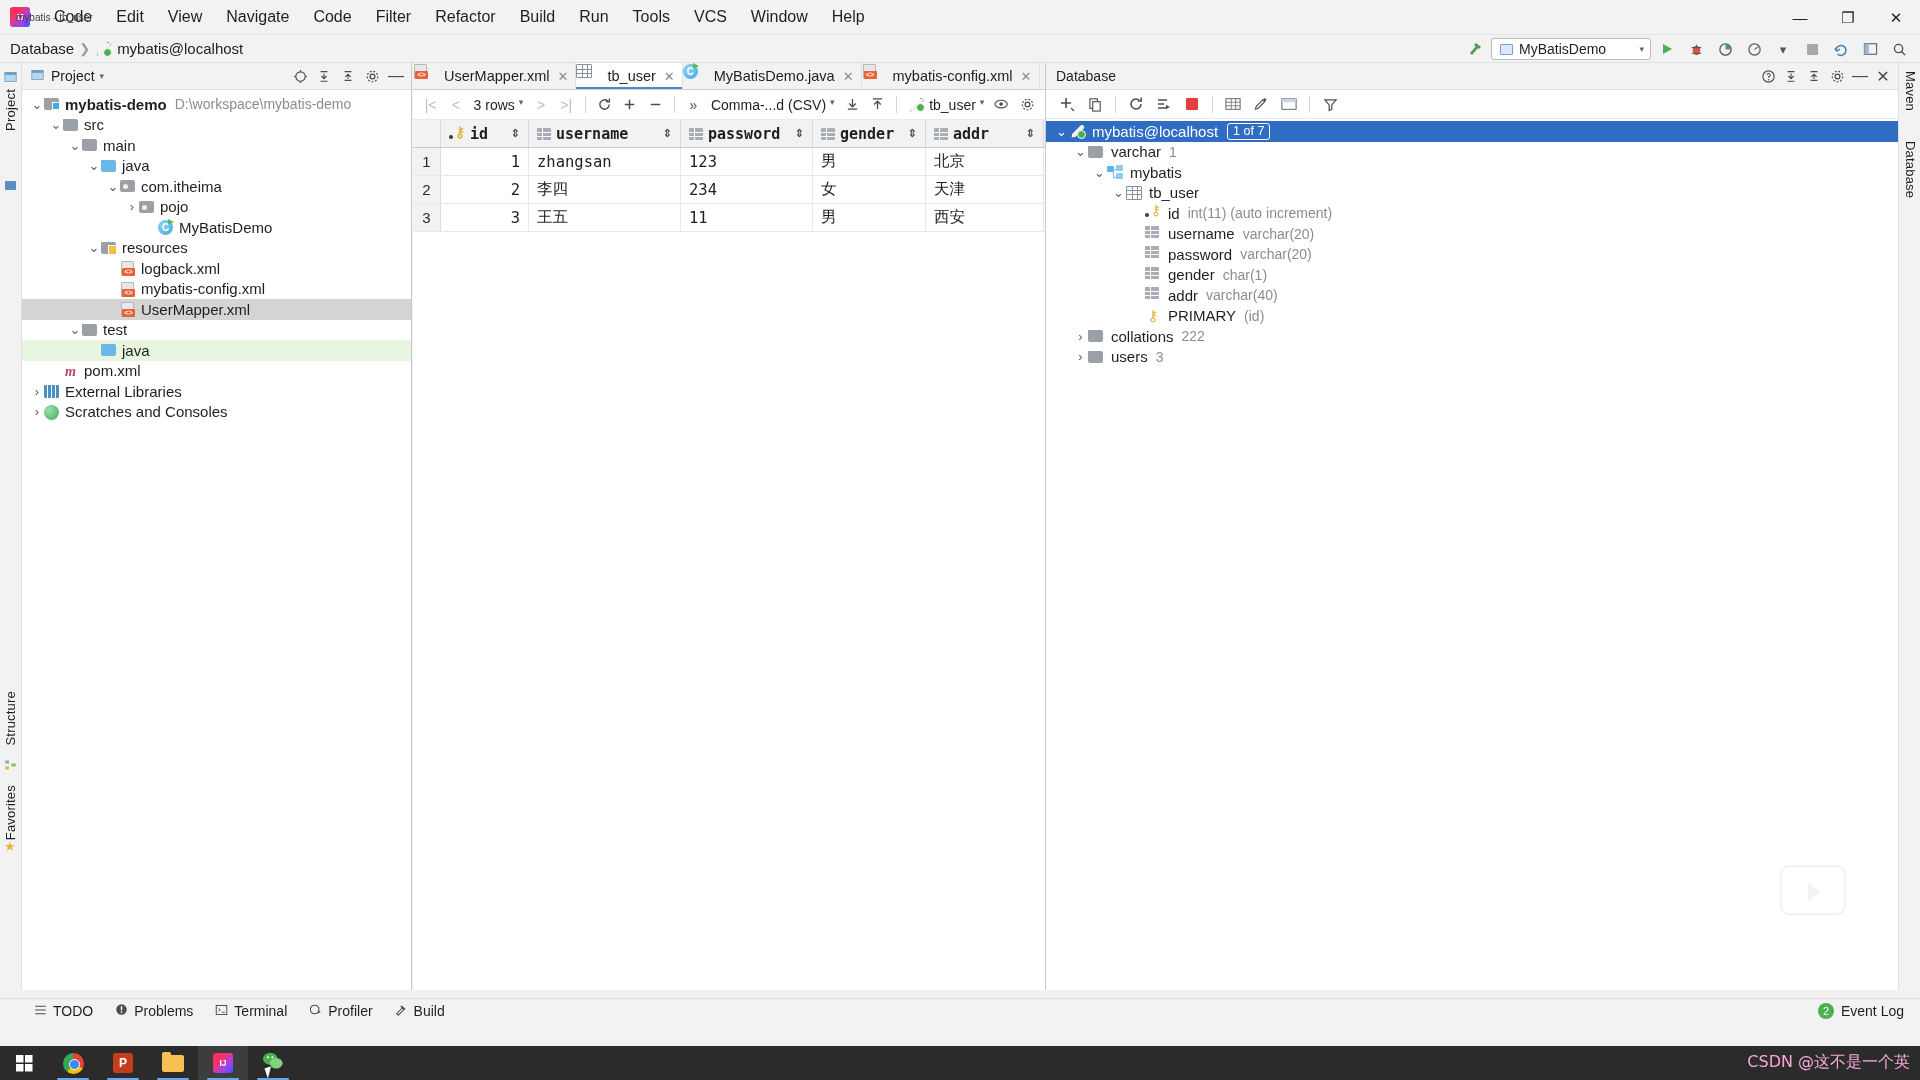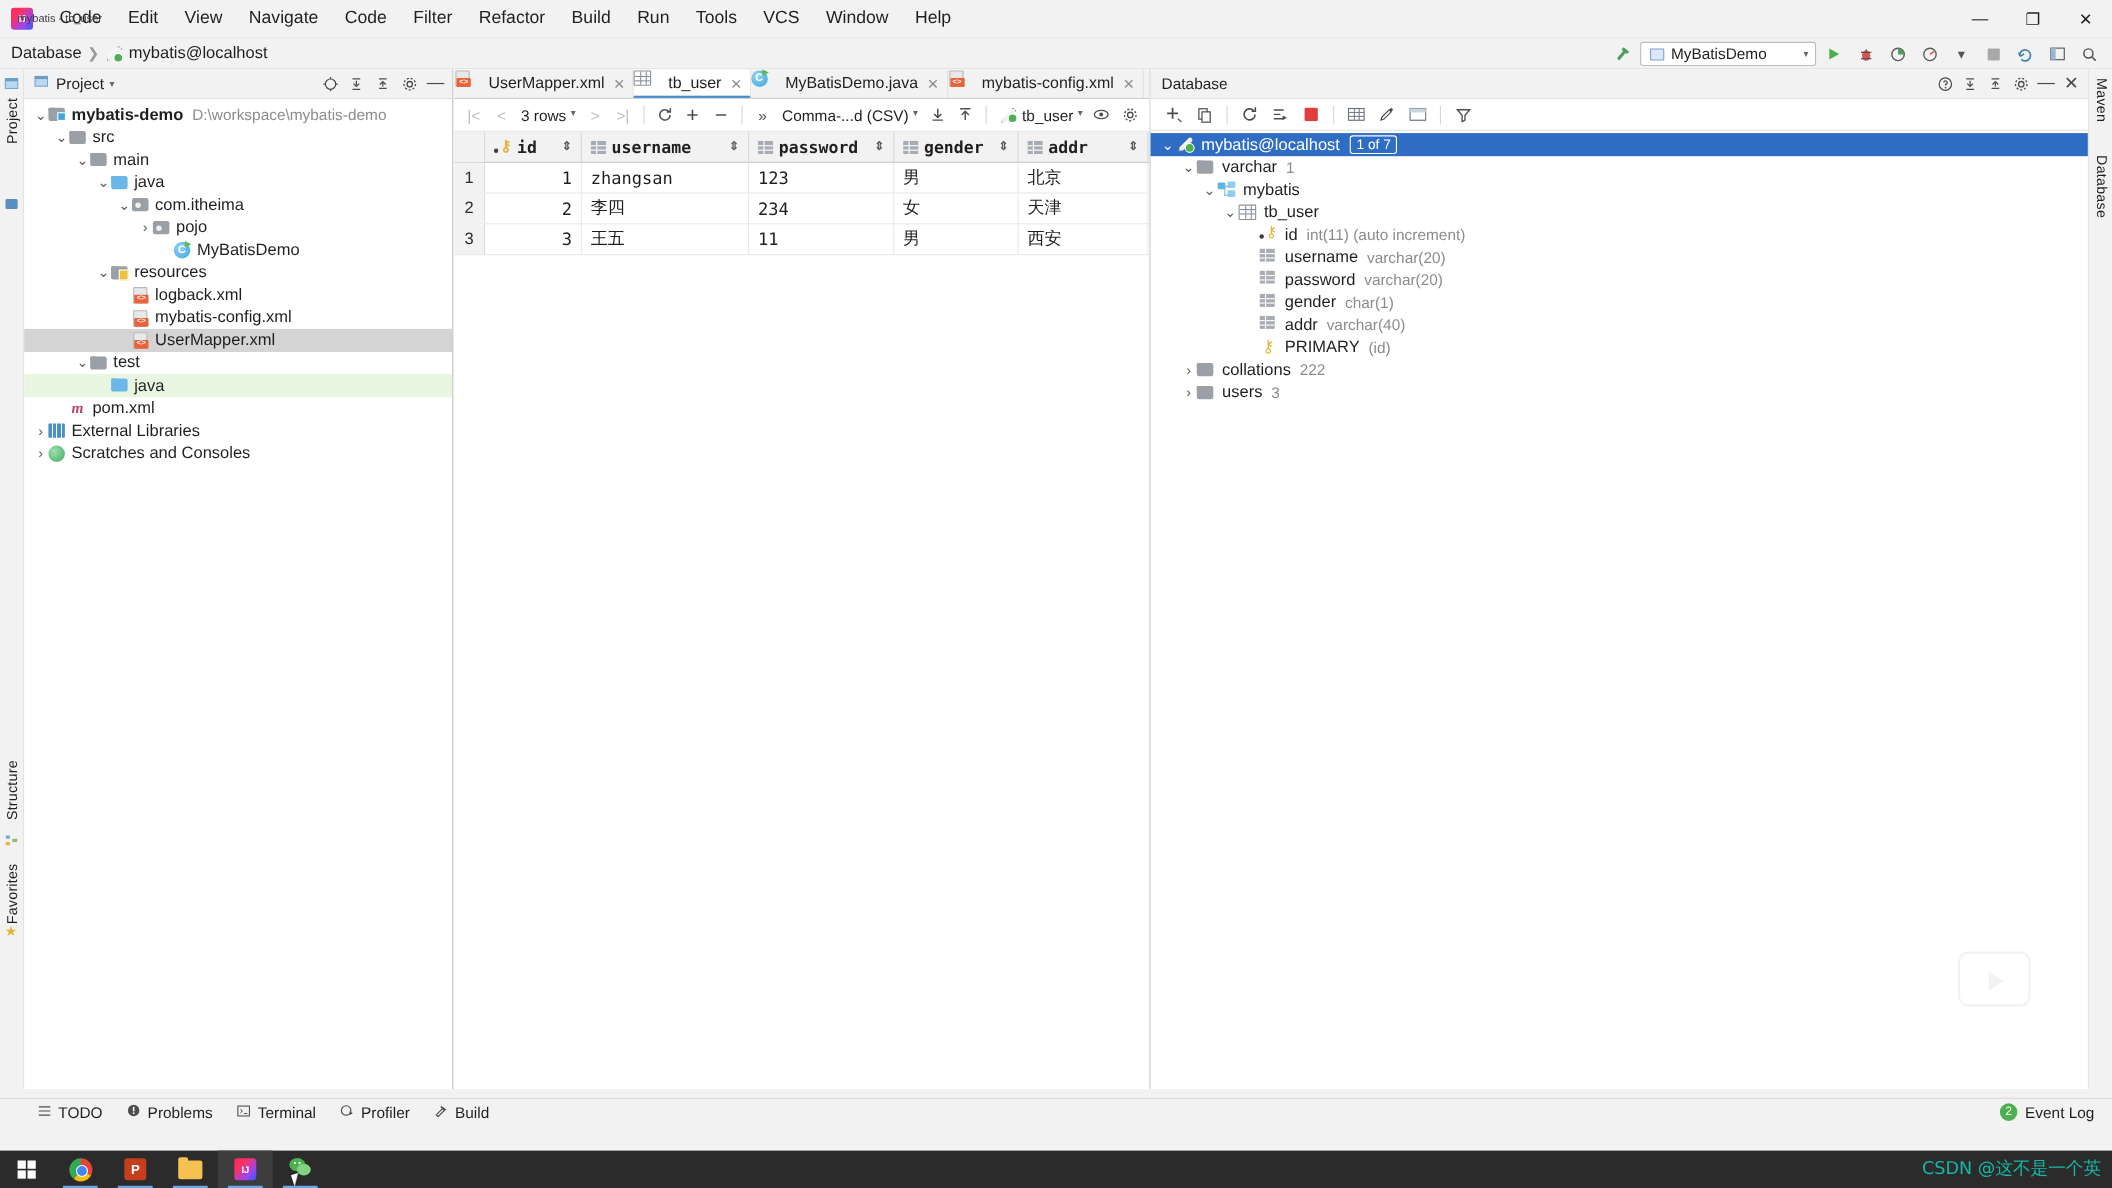--- a/index.html
+++ b/index.html
@@ -424,21 +424,21 @@
     background: linear-gradient(135deg, #f9246b 0%, #fe315d 30%, #9d44f0 70%, #2e5bf7 100%);
     color: #fff; font-size: 8.5px; font-weight: bold; display: flex;
     align-items: center; justify-content: center;
   }
   .cursor-arrow {
     position: absolute; left: 266px; bottom: 2px; width: 0; height: 0;
     border-left: 7px solid #ffffff; border-bottom: 11px solid transparent;
     transform: rotate(-18deg); filter: drop-shadow(0 0 1px #000);
   }
   .csdn-wm {
-    position: absolute; right: 10px; bottom: 7px; color: #14b8a6; font-size: 16px;
+    position: absolute; right: 10px; bottom: 7px; color: #f9a8d4; font-size: 16px;
     font-family: "DejaVu Sans", sans-serif;
   }
 </style>
 </head>
 <body>
 
 <div class="app">
 
   <div class="titlebar">
     <div class="idea-logo"></div>

